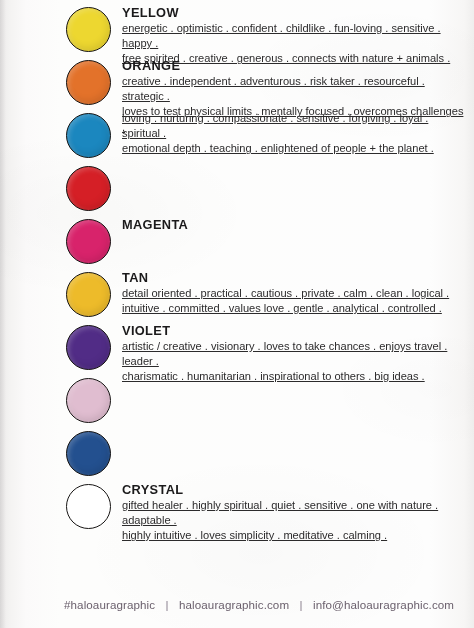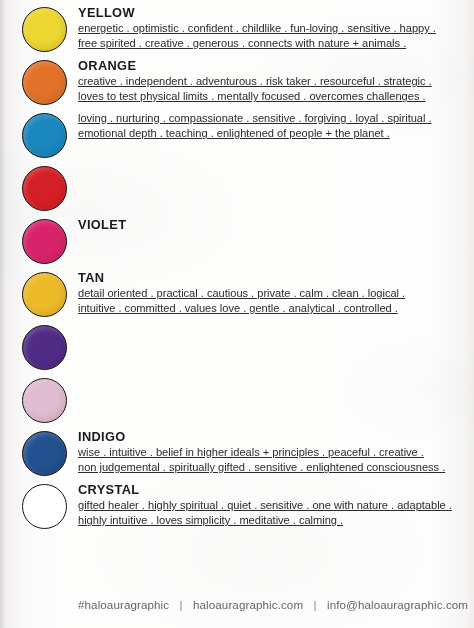--- a/index.html
+++ b/index.html
@@ -59,20 +59,21 @@
     padding: 4px 0 0 0;
     margin: 0;
     list-style: none;
   }
 
   .aura-row {
     display: flex;
     align-items: flex-start;
     height: 53px;
     padding-left: 22px;
+    margin-left: 44px;
   }
 
   .swatch-cell {
     flex: 0 0 56px;
     height: 50px;
     display: flex;
     align-items: flex-start;
     justify-content: flex-start;
     padding-top: 3px;
   }
@@ -108,21 +109,21 @@
     color: #2c2b2c;
     line-height: 15.2px;
     letter-spacing: -0.02px;
     margin: 0;
     white-space: pre-line;
     text-decoration: underline;
   }
 
   #footer {
     position: absolute;
-    left: 78px;
+    left: 64px;
     top: 598px;
     z-index: 2;
     font-size: 11.6px;
     letter-spacing: 0.1px;
     color: #6a5f6c;
     white-space: nowrap;
   }
   #footer .sep {
     padding: 0 7px;
     color: #8d8390;
@@ -168,51 +169,51 @@
           <div class="swatch" style="background: rgb(213, 31, 38);"></div>
         </div>
         <div class="text-cell">
         </div>
       </li>
       <li class="aura-row">
         <div class="swatch-cell">
           <div class="swatch" style="background: rgb(216, 35, 107);"></div>
         </div>
         <div class="text-cell">
-          <div class="aura-name">VIOLET</div>
+          <div class="aura-name">MAGENTA</div>
         </div>
       </li>
       <li class="aura-row">
         <div class="swatch-cell">
           <div class="swatch" style="background: rgb(237, 187, 42);"></div>
         </div>
         <div class="text-cell">
           <div class="aura-name">TAN</div>
           <div class="aura-traits">detail oriented . practical . cautious . private . calm . clean . logical .
 intuitive . committed . values love . gentle . analytical . controlled .</div>
         </div>
       </li>
       <li class="aura-row">
         <div class="swatch-cell">
           <div class="swatch" style="background: rgb(81, 44, 134);"></div>
         </div>
+        <div class="text-cell">
+          <div class="aura-name">VIOLET</div>
+          <div class="aura-traits">artistic / creative . visionary . loves to take chances . enjoys travel . leader .
+charismatic . humanitarian . inspirational to others . big ideas .</div>
+        </div>
       </li>
       <li class="aura-row">
         <div class="swatch-cell">
           <div class="swatch" style="background: rgb(224, 189, 208);"></div>
         </div>
       </li>
       <li class="aura-row">
         <div class="swatch-cell">
           <div class="swatch" style="background: rgb(35, 80, 143);"></div>
-        </div>
-        <div class="text-cell">
-          <div class="aura-name">INDIGO</div>
-          <div class="aura-traits">wise . intuitive . belief in higher ideals + principles . peaceful . creative .
-non judgemental . spiritually gifted . sensitive . enlightened consciousness .</div>
         </div>
       </li>
       <li class="aura-row">
         <div class="swatch-cell">
           <div class="swatch" style="background: rgb(255, 255, 255); box-shadow: none;"></div>
         </div>
         <div class="text-cell">
           <div class="aura-name">CRYSTAL</div>
           <div class="aura-traits">gifted healer . highly spiritual . quiet . sensitive . one with nature . adaptable .
 highly intuitive . loves simplicity . meditative . calming .</div>

